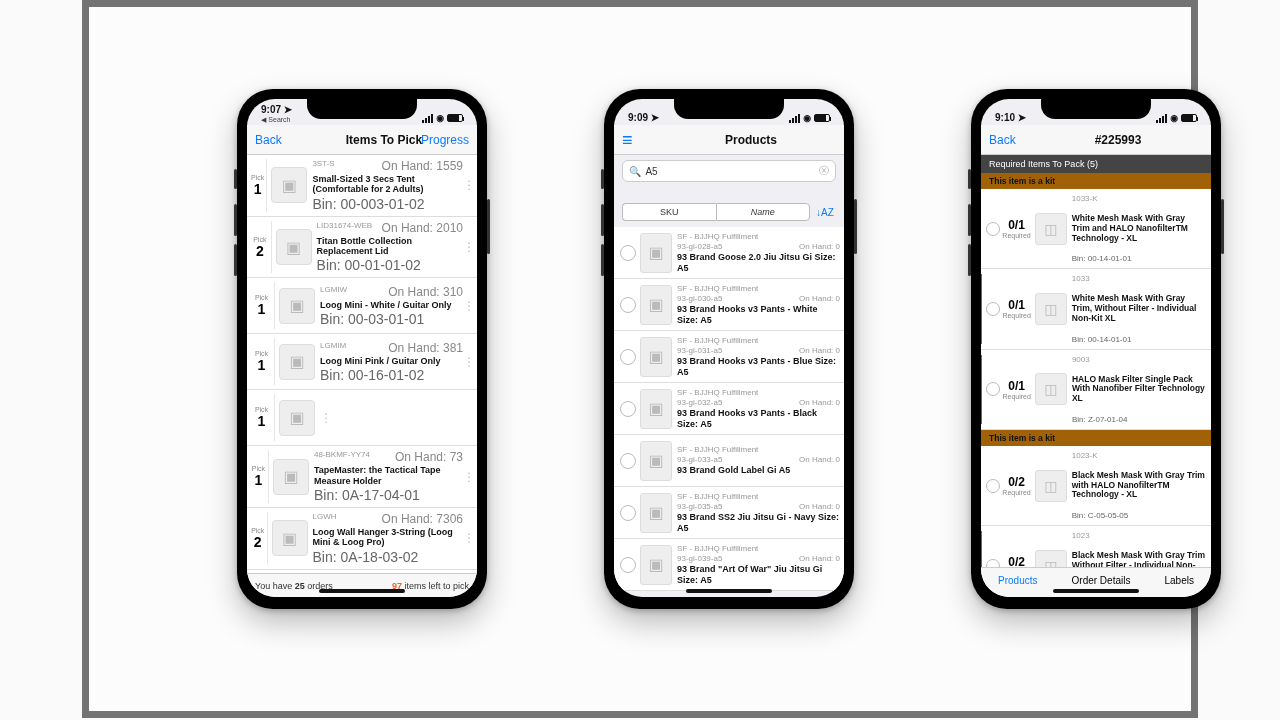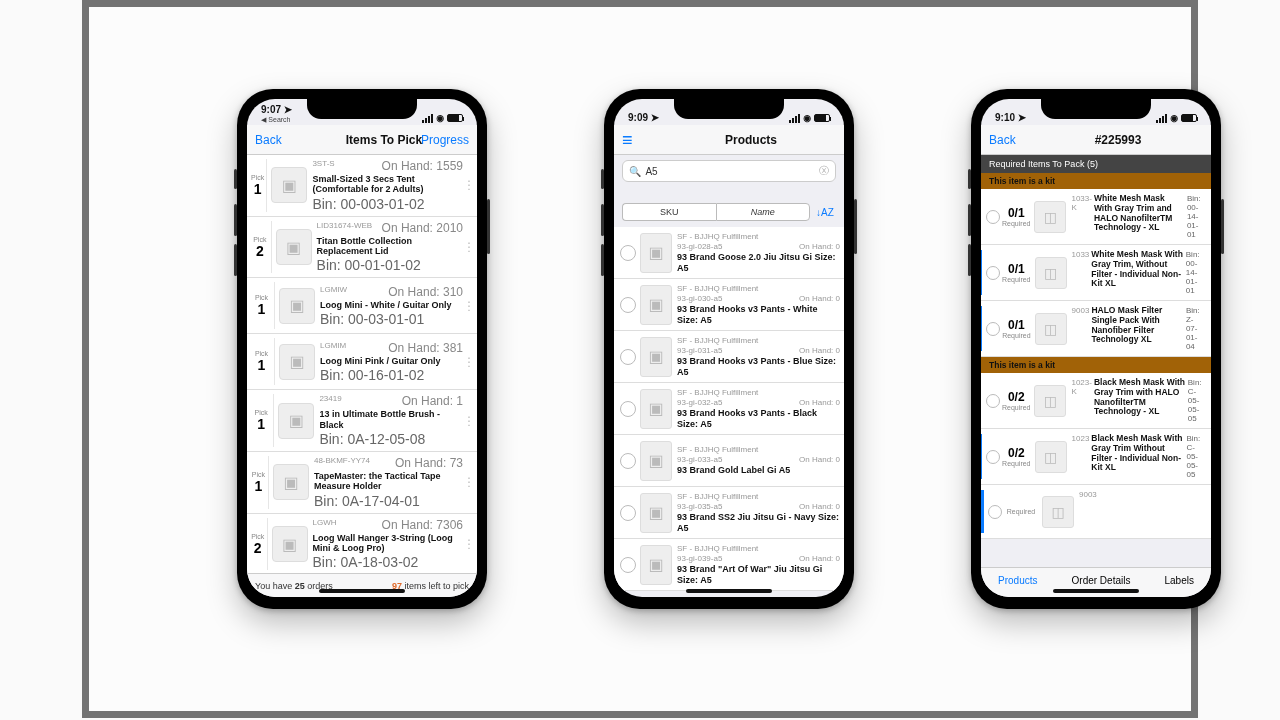--- a/index.html
+++ b/index.html
@@ -67,21 +67,21 @@
   .hdr3 { background:#444; color:#fff; font-size:9px; padding:4px 8px; }
   .kit { font-size:8.5px; font-weight:600; color:#111; padding:3px 8px; background:#a16207; }
   .row3 { background:#fff; border-bottom:1px solid #ddd; display:flex; padding:5px 6px 5px 0; min-height:54px; position:relative; }
   .row3 .mark { width:3px; align-self:stretch; margin-right:2px; }
   .row3.sub .mark { background:#0a7bff; }
   .row3 .radio { width:14px; height:14px; border:1.5px solid #bbb; border-radius:50%; align-self:center; margin:0 2px; flex:0 0 14px; }
   .row3 .req { width:34px; display:flex; flex-direction:column; align-items:center; justify-content:center; margin-right:4px; }
   .row3 .req .n { font-size:12px; font-weight:700; }
   .row3 .req .lbl { font-size:7px; color:#888; }
   .row3 .thumb { width:32px; height:32px; background:#eee; border:1px solid #ddd; border-radius:3px; align-self:center; margin-right:5px; flex:0 0 32px; display:flex; align-items:center; justify-content:center; color:#bbb; font-size:14px; }
-  .row3 .info { flex:1 1 auto; min-width:0; display:flex; justify-content:flex-start; gap:2px; }
+  .row3 .info { flex:1 1 auto; min-width:0; display:flex; flex-direction:column; justify-content:flex-end; gap:11px; }
   .row3 .sku { font-size:8px; color:#999; }
   .row3 .name { font-size:8.5px; font-weight:600; color:#111; line-height:1.15; }
   .row3 .bin { font-size:8px; color:#666; }
 
   .tabbar { height:30px; flex:0 0 30px; border-top:1px solid #ccc; background:#f7f7f8; display:flex; align-items:center; justify-content:space-around; font-size:10px; padding-bottom:4px; }
 
   .ph-img { width:100%; height:100%; display:flex; align-items:center; justify-content:center; color:#bbb; }
 </style>
 </head>
 <body>
@@ -192,28 +192,20 @@
             <div class="dots">⋮</div>
           </div>
           <div class="row1">
             <div class="pick">
               <span class="lbl">Pick</span>
               <span class="n">1</span>
             </div>
             <div class="thumb">
               <div class="ph-img">▣</div>
             </div>
-            <div class="info">
-              <div class="top">
-                <span>23419</span>
-                <span class="oh">On Hand: 1</span>
-              </div>
-              <div class="name">13 in Ultimate Bottle Brush - Black</div>
-              <div class="bin">Bin: 0A-12-05-08</div>
-            </div>
             <div class="dots">⋮</div>
           </div>
           <div class="row1">
             <div class="pick">
               <span class="lbl">Pick</span>
               <span class="n">1</span>
             </div>
             <div class="thumb">
               <div class="ph-img">▣</div>
             </div>

